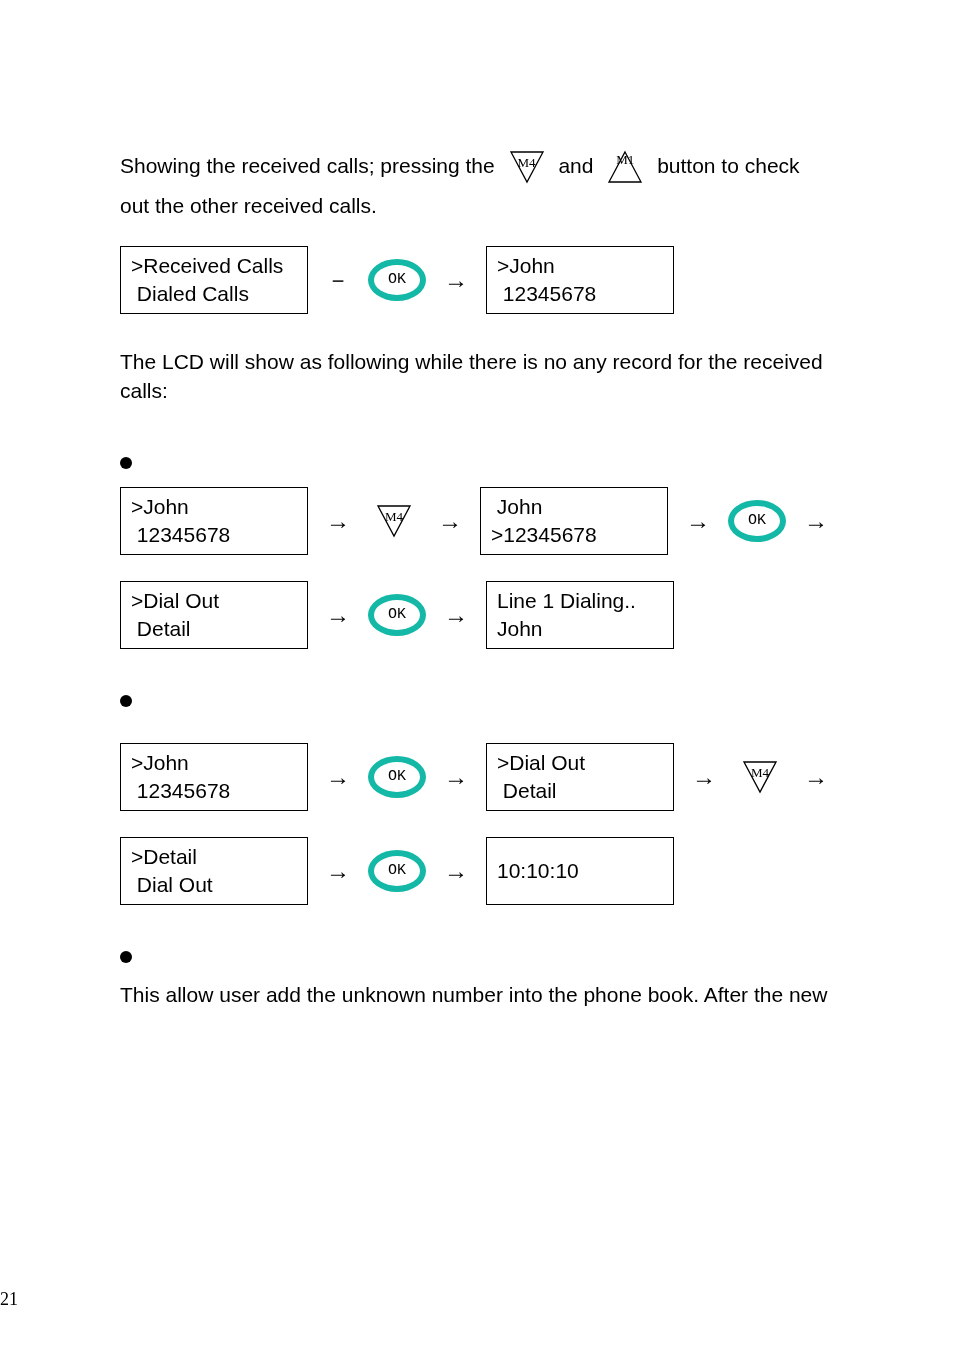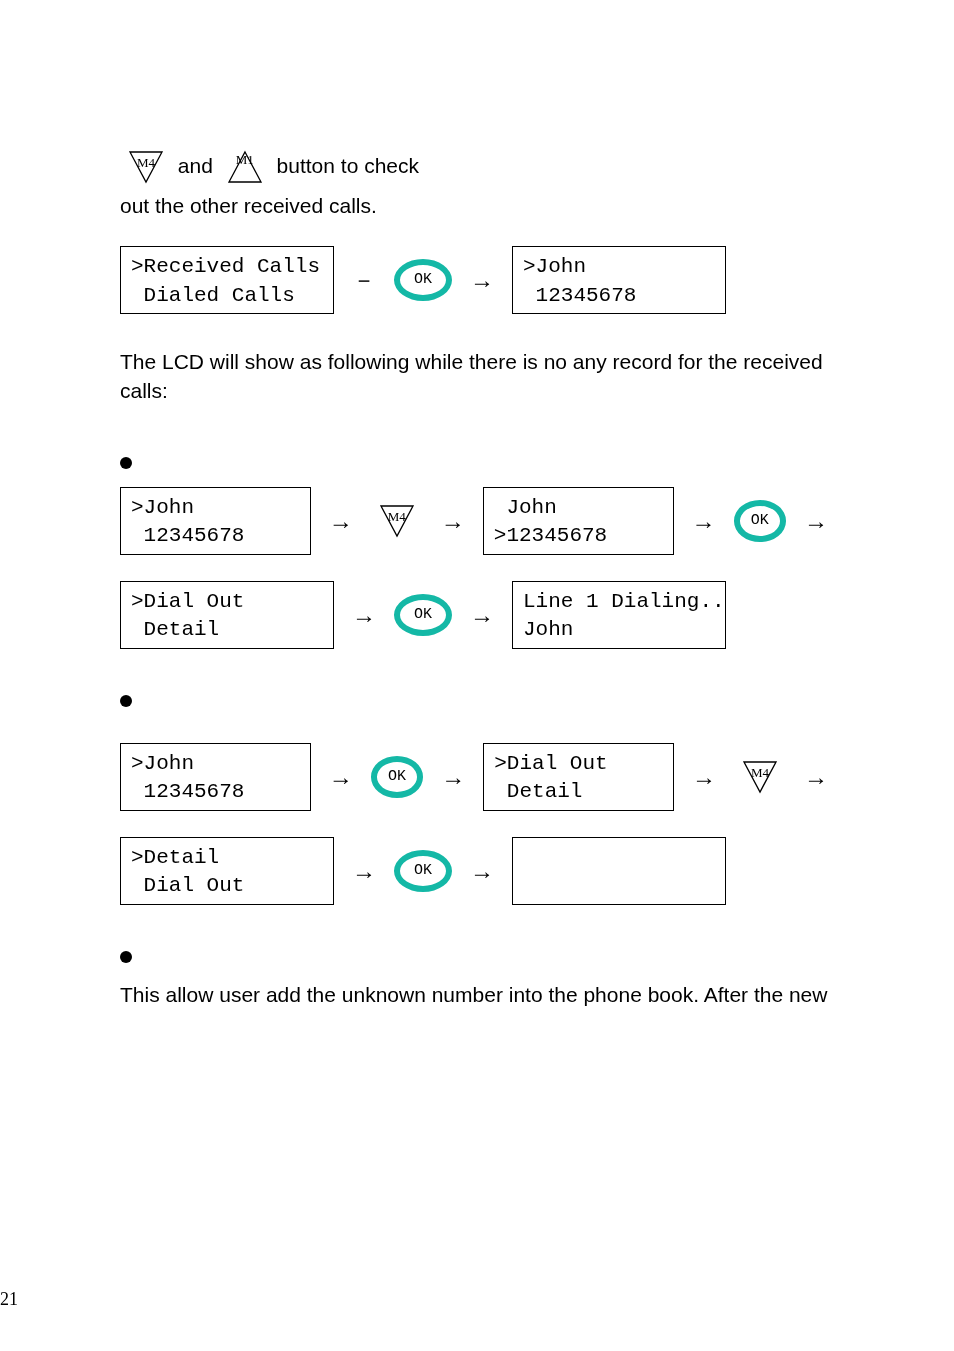--- a/index.html
+++ b/index.html
@@ -19,29 +19,28 @@
     line-height: 1.35;
   }
   .para { margin: 0 0 8px 0; }
   .row {
     display: flex;
     align-items: center;
     gap: 12px;
   }
   .lcd {
     border: 1.5px solid #000;
-    width: 214px;
+    width: 188px;
     height: 68px;
     padding: 6px 10px;
     box-sizing: border-box;
     font-size: 21px;
     display: flex;
     flex-direction: column;
-    justify-content: space-between;
-    font-family: Liberation Mono, monospace;
+    justify-content: center;
   }
   .lcd span { display: block; white-space: pre; }
   .arrow {
     font-size: 24px;
     padding: 0 6px;
   }
   .btn-ok {
     display: inline-flex;
     align-items: center;
     justify-content: center;
@@ -88,20 +87,21 @@
     position: relative;
     margin: 0 6px;
   }
 </style>
 </head>
 <body>
 
 <div class="page">
 
   <p class="para">
+    <span>Showing the received calls; pressing the</span>
     <span class="inline-icon tri-down" style="width:40px;height:34px;">
       <svg width="40" height="34">
           <polygon points="4,2 36,2 20,32" fill="none" stroke="#000" stroke-width="1.3"></polygon>
         </svg>
       <span class="tri-label" style="top:4px;left:0;width:100%;text-align:center;">M4</span>
     </span>
     <span>and</span>
     <span class="inline-icon tri-up" style="width:40px;height:34px;">
       <svg width="40" height="34">
           <polygon points="20,2 36,32 4,32" fill="none" stroke="#000" stroke-width="1.3"></polygon>
@@ -203,20 +203,21 @@
     </div>
     <div class="row">
       <div class="lcd">
         <span>&gt;Detail</span>
         <span> Dial Out</span>
       </div>
       <span class="arrow">→</span>
       <span class="btn-ok">OK</span>
       <span class="arrow">→</span>
       <div class="lcd">
+        <span>10:10:10</span>
       </div>
     </div>
   </div>
 
   <div class="bullet" style="margin-top:46px;"></div>
 
   <p class="para">This allow user add the unknown number into the phone book. After the new</p>
 
   <div class="pagenum">21</div>
 </div>

